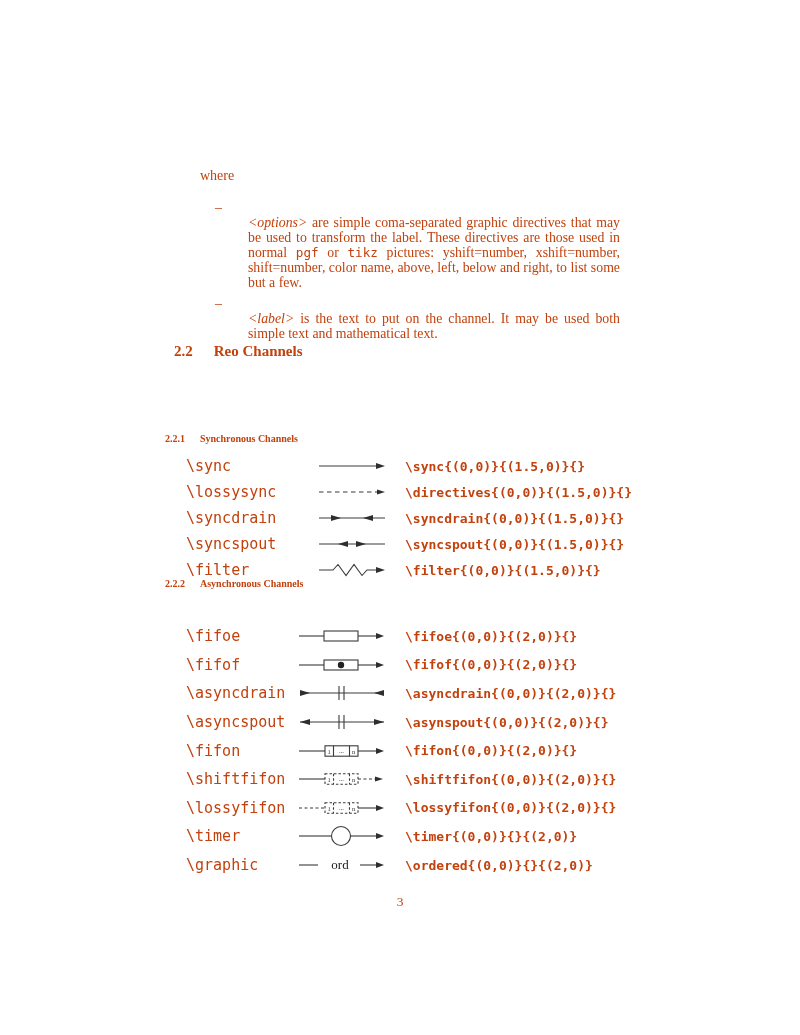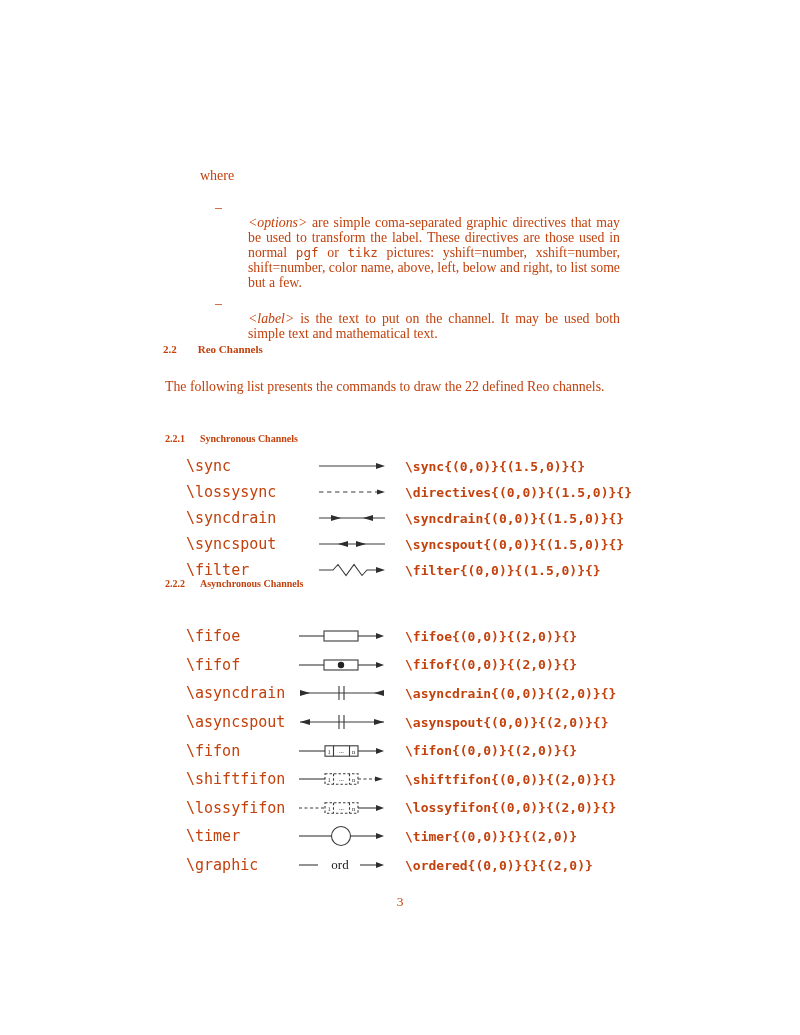--- a/index.html
+++ b/index.html
@@ -13,21 +13,21 @@
   }
   .mono{font-family:"DejaVu Sans Mono", monospace;}
   .meta{font-style:italic;}
   #where{position:absolute;left:200px;top:166px;font-size:14px;line-height:19px;}
   .item{position:absolute;left:215px;width:421px;display:flex;}
   #item1{top:199px;}
   #item2{top:295px;}
   .bullet{width:17px;flex:0 0 17px;font-size:13.8px;line-height:18.6px;}
   .itext{margin:16px;flex:1;font-size:13.8px;line-height:15px;text-align:justify;}
   .itext .mono{font-size:12.6px;}
-  .h-sec{position:absolute;left:163px;font-weight:bold;font-size:11px;}
+  .h-sec{position:absolute;left:174px;font-weight:bold;font-size:15px;}
   #h22{top:343px;}
   .h-sub{position:absolute;left:165px;font-weight:bold;font-size:10px;}
   #h221{top:433px;}
   #h222{top:578px;}
   .h-sec .secnum{margin-right:21px;}
   .h-sub .secnum{margin-right:15px;}
   #para{position:absolute;left:165px;top:377px;width:471px;margin:0;
         font-size:13.8px;line-height:19px;text-align:justify;}
   .chan-table{position:absolute;left:186px;}
   #table1{top:453px;}
@@ -60,21 +60,20 @@
 
   <div class="item" id="item2">
     <span class="bullet">–</span>
     <p class="itext"><span class="meta">&lt;label&gt;</span><span> is the text to put on the channel. It may be used both simple text and mathematical text.</span></p>
   </div>
 
   <div class="h-sec" id="h22">
     <span class="secnum">2.2</span><span>Reo Channels</span>
   </div>
 
-  <p id="para">The following list presents the commands to draw the 22 defined Reo channels.</p>
 
   <div class="h-sub" id="h221">
     <span class="secnum">2.2.1</span><span>Synchronous Channels</span>
   </div>
 
   <div class="chan-table" id="table1">
 
     <div class="trow">
       <span class="c-name mono">\sync</span>
       <span class="c-sym">

